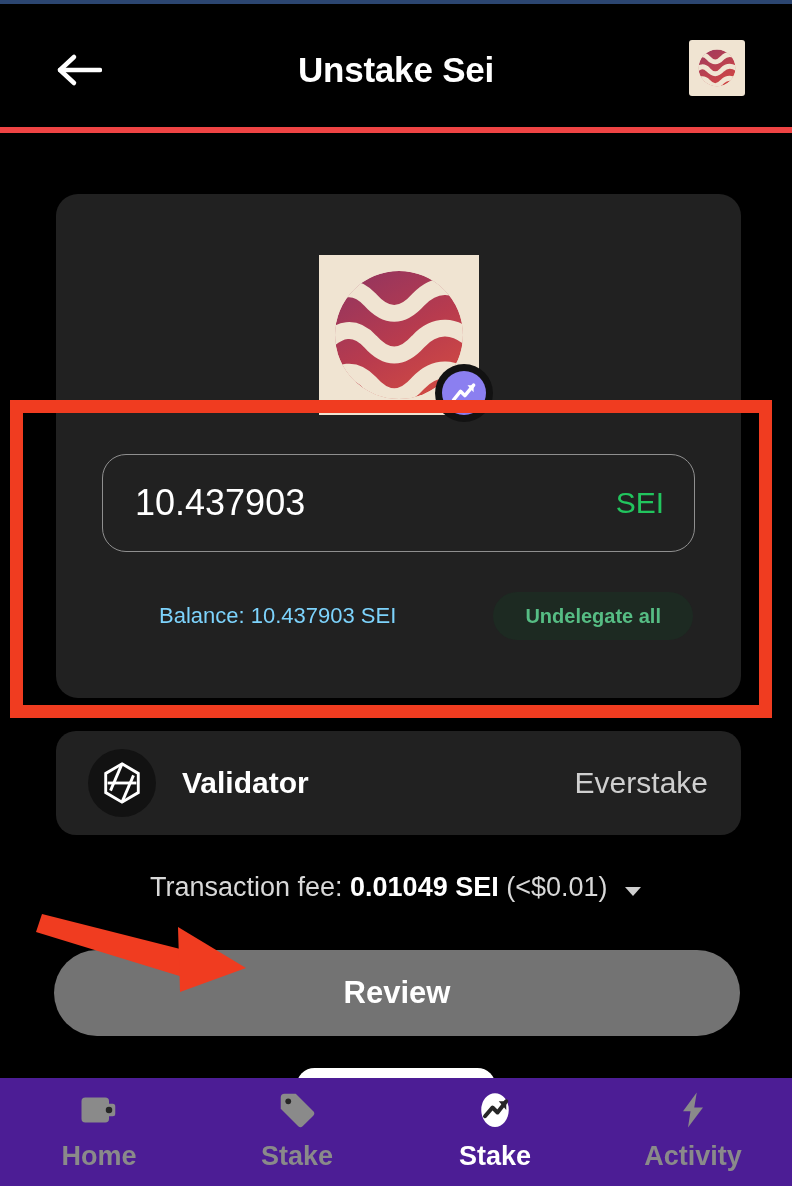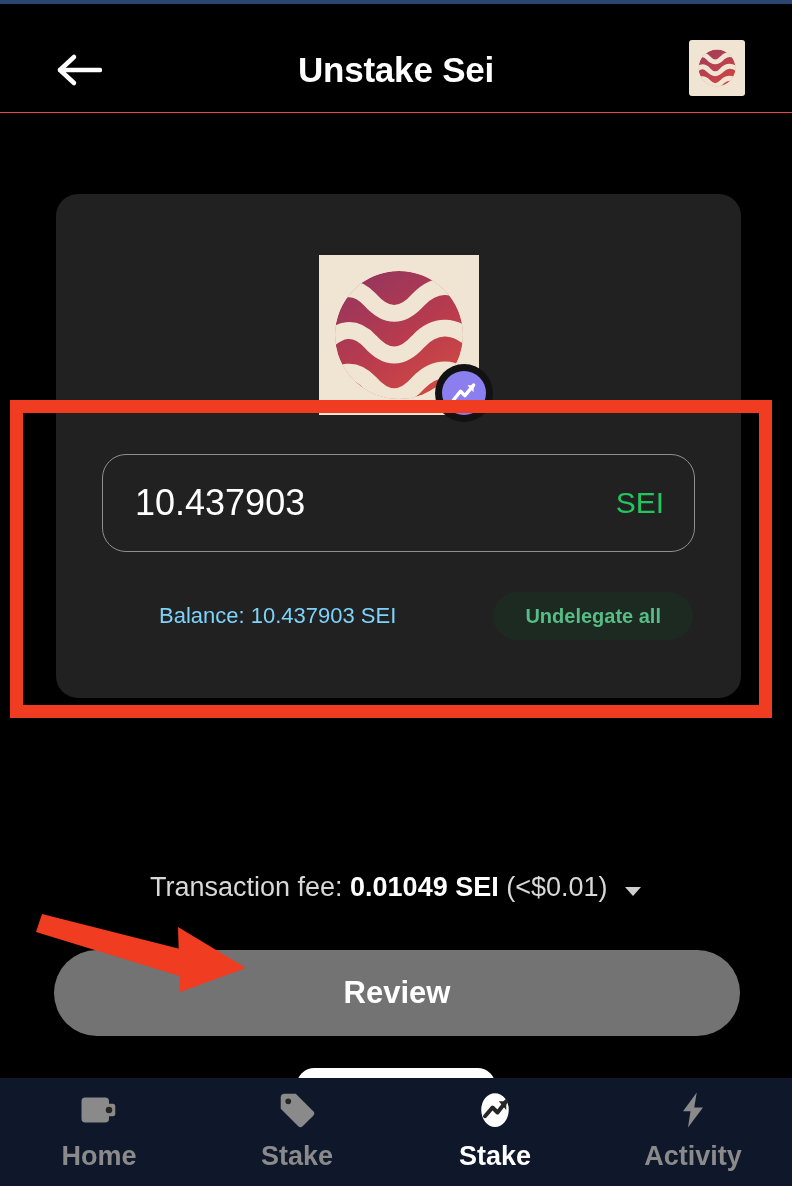--- a/index.html
+++ b/index.html
@@ -28,23 +28,23 @@
     width: 792px;
     height: 4px;
     background: #2b4570;
   }
 
   
   .header {
     position: absolute;
     top: 4px; left: 0;
     width: 792px;
-    height: 109px;
+    height: 129px;
     background: #000000;
-    border-bottom: 1px solid #ef4444;
+    border-bottom: 6px solid #ef4444;
     box-sizing: border-box;
   }
   .back-btn {
     position: absolute;
     left: 46px;
     top: 38px;
     width: 64px;
     height: 56px;
     display: flex;
     align-items: center;
@@ -273,21 +273,21 @@
     border-radius: 18px 18px 0 0;
   }
 
   
   .bottom-nav {
     position: absolute;
     left: 0;
     bottom: 0;
     width: 792px;
     height: 108px;
-    background: #0f172a;
+    background: #4c1d95;
     display: flex;
     align-items: flex-start;
     padding-top: 10px;
     box-sizing: border-box;
   }
   .nav-item {
     flex: 1;
     display: flex;
     flex-direction: column;
     align-items: center;
@@ -407,20 +407,32 @@
       <div class="amount-value" placeholder="0">10.437903</div>
       <div class="amount-unit">SEI</div>
     </div>
 
     <div class="balance-row">
       <div class="balance-text">Balance: 10.437903 SEI</div>
       <button class="undelegate-btn">Undelegate all</button>
     </div>
   </div>
 
+  <div class="validator-card">
+    <div class="validator-icon">
+      <svg width="46" height="46" viewBox="0 0 48 48" aria-hidden="true">
+        <polygon points="24,4 41,14 41,34 24,44 7,34 7,14" fill="none" stroke="#ffffff" stroke-width="3"></polygon>
+        <line x1="9" y1="24" x2="39" y2="24" stroke="#ffffff" stroke-width="3"></line>
+        <line x1="24" y1="4" x2="12" y2="32" stroke="#ffffff" stroke-width="3"></line>
+        <line x1="24" y1="44" x2="36" y2="16" stroke="#ffffff" stroke-width="3"></line>
+      </svg>
+    </div>
+    <div class="validator-label">Validator</div>
+    <div class="validator-value">Everstake</div>
+  </div>
 
   <div class="fee-row">
     <span>Transaction fee:</span>
     <span class="fee-strong">0.01049 SEI</span>
     <span>(&lt;$0.01)</span>
     <span class="fee-caret">
       <svg width="18" height="12" viewBox="0 0 18 12" aria-hidden="true">
         <polygon points="1,2 17,2 9,11" fill="#cfcfcf"></polygon>
       </svg>
     </span>

